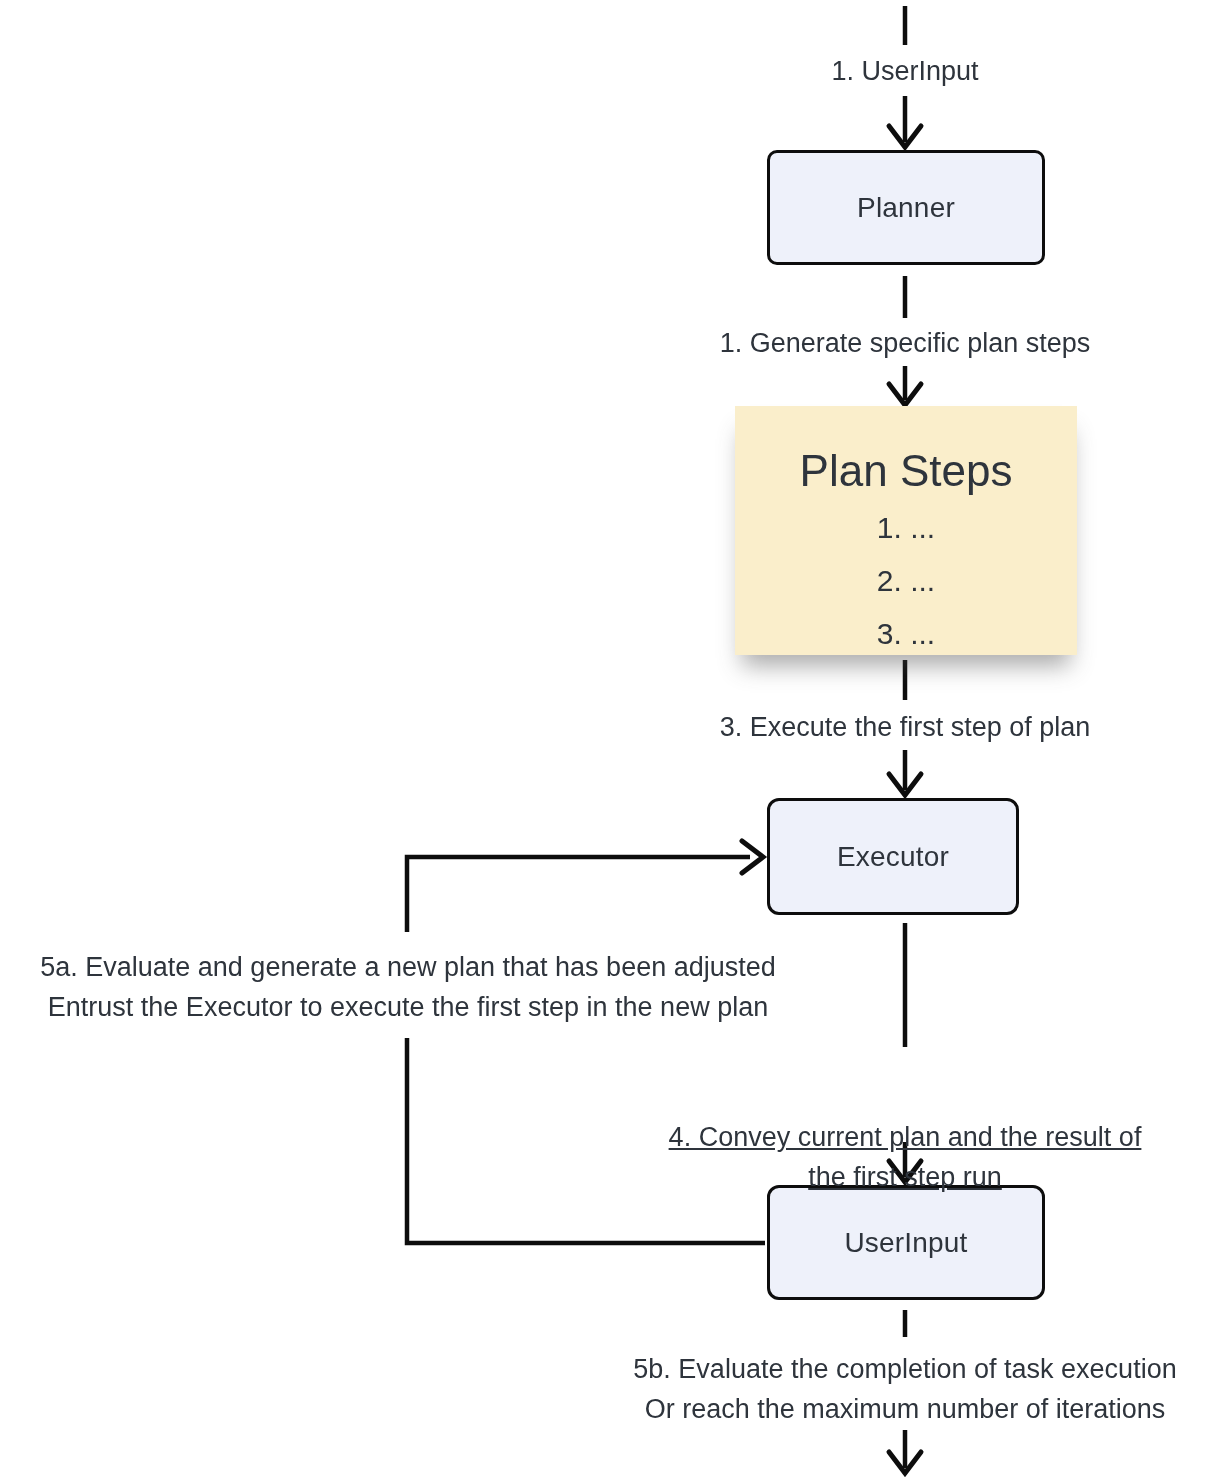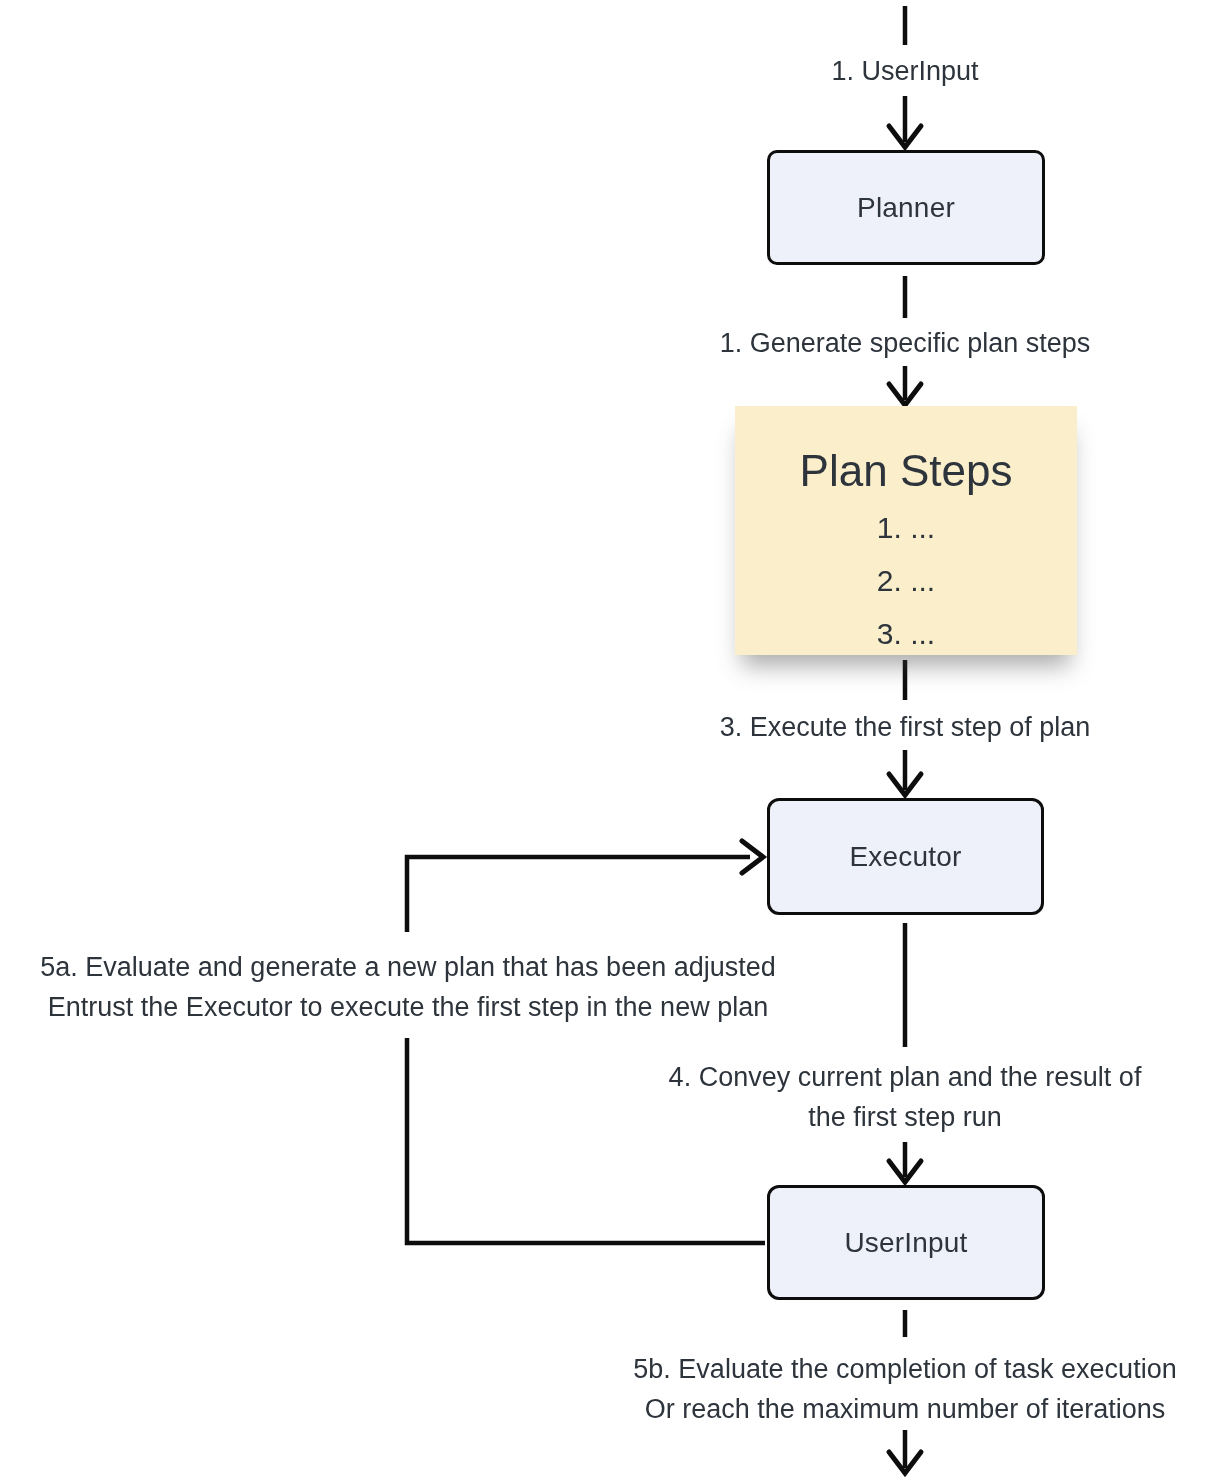--- a/index.html
+++ b/index.html
@@ -45,21 +45,21 @@
     background: var(--node-fill);
     border: 3.5px solid var(--node-border);
     border-radius: 12px;
     display: flex;
     align-items: center;
     justify-content: center;
     font-size: 28px;
     letter-spacing: 0.2px;
   }
   .node-planner   { left: 767px; top: 150px; width: 278px; height: 115px; border-radius: 10px; }
-  .node-executor  { left: 767px; top: 798px; width: 277px; height: 117px; }
+  .node-executor  { left: 767px; top: 798px; width: 252px; height: 117px; }
   .node-replanner { left: 767px; top: 1185px; width: 278px; height: 115px; }
 
   .note {
     position: absolute;
     left: 735px;
     top: 406px;
     width: 342px;
     height: 249px;
     box-sizing: border-box;
     background: var(--note-fill);
@@ -80,21 +80,21 @@
   .edge-label {
     position: absolute;
     text-align: center;
     font-size: 27px;
     line-height: 40px;
     white-space: nowrap;
   }
   .lbl-userinput { left: 705px; top: 51px;   width: 400px; }
   .lbl-generate  { left: 655px; top: 323px;  width: 500px; }
   .lbl-execute   { left: 655px; top: 707px;  width: 500px; }
-  .lbl-convey    { left: 625px; top: 1057px; width: 560px; }
+  .lbl-convey    { left: 625px; top: 1117px; width: 560px; text-decoration: underline; }
   .lbl-replan    { left: -7px;  top: 947px;  width: 830px; }
   .lbl-complete  { left: 595px; top: 1349px; width: 620px; }
 </style>
 </head>
 <body>
 
 <div class="canvas">
 
   <svg class="wires" viewBox="0 0 1208 1480" xmlns="http://www.w3.org/2000/svg">
 

